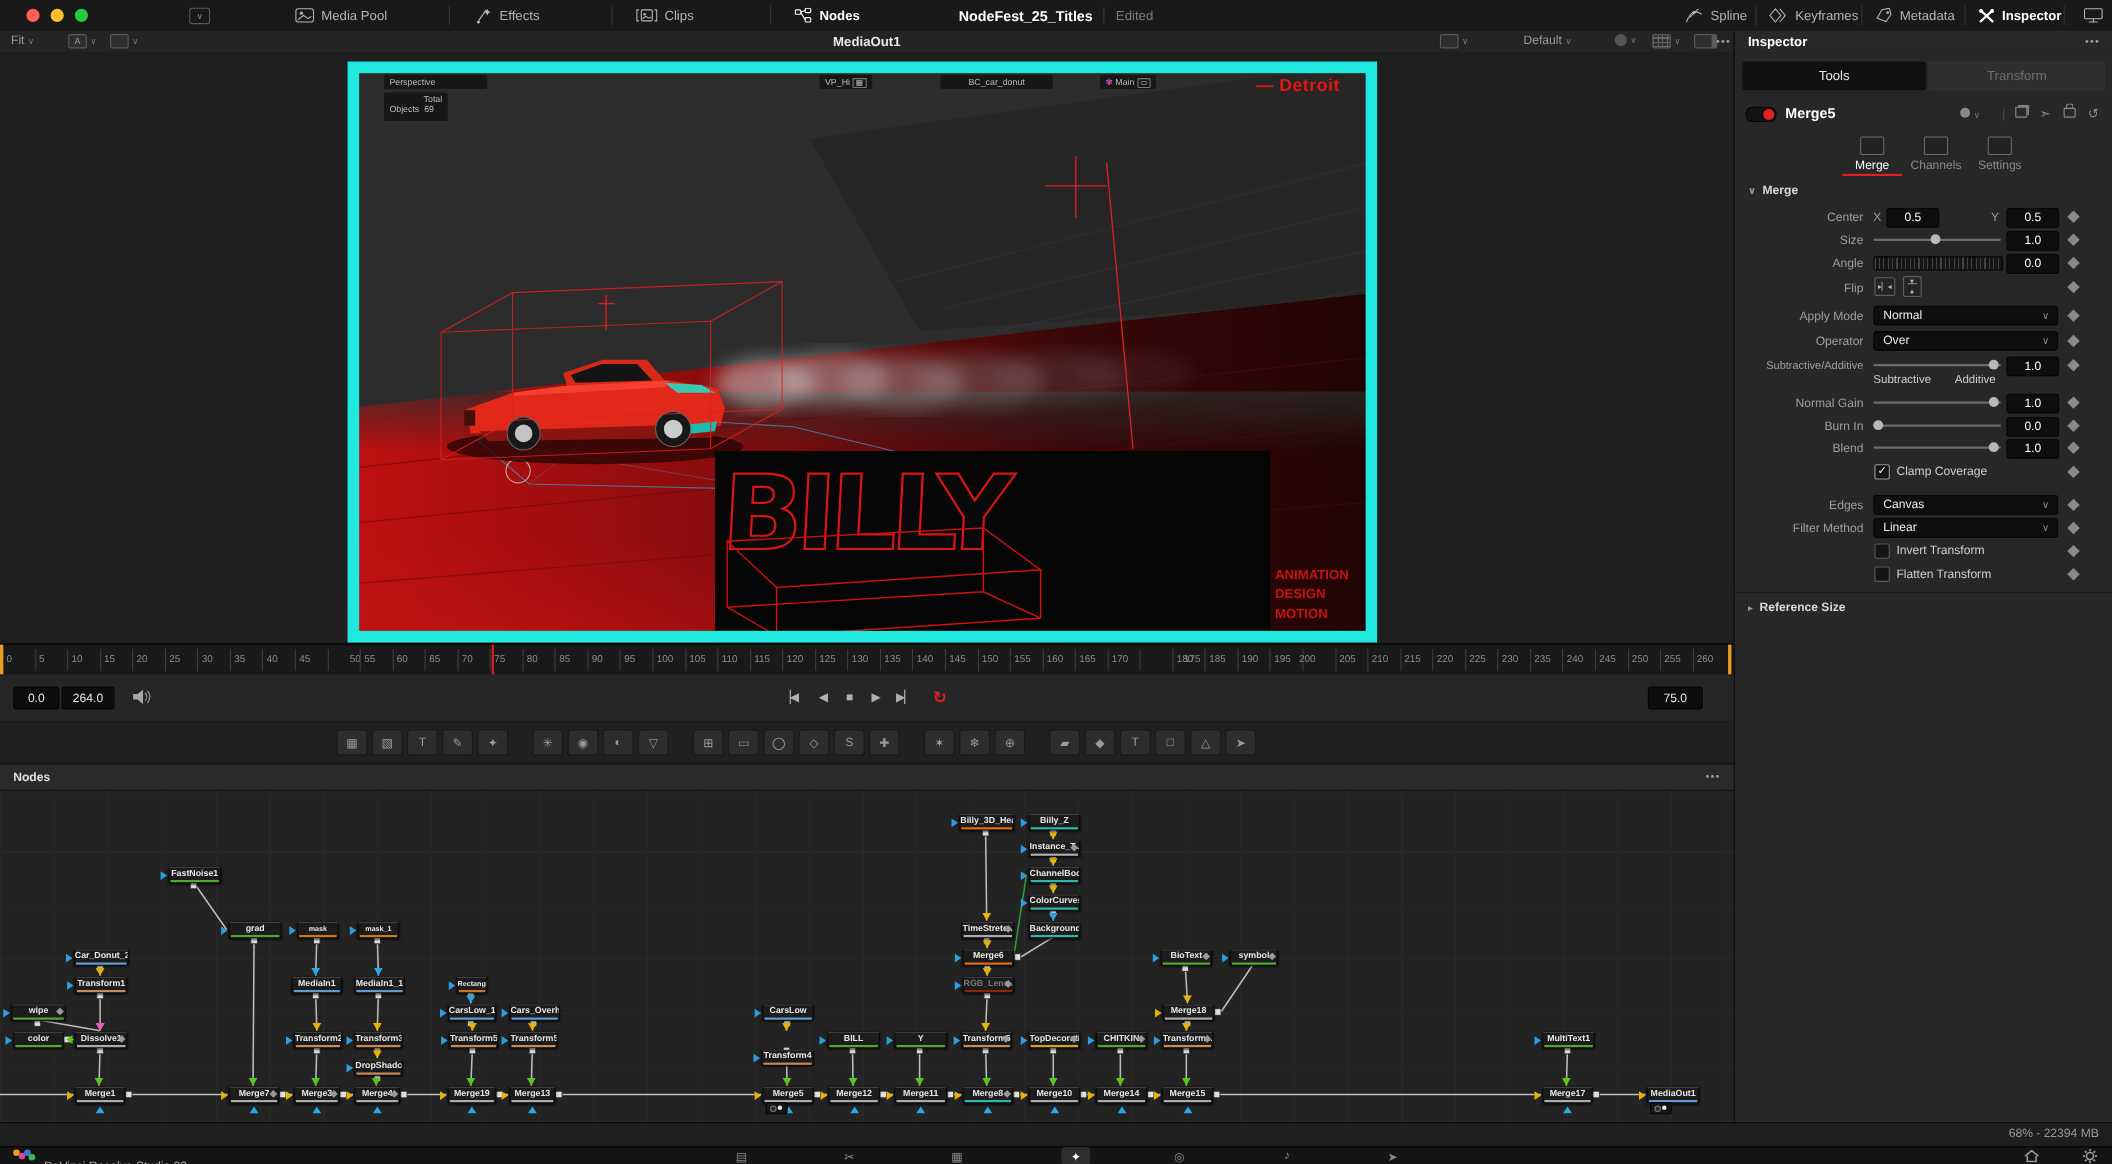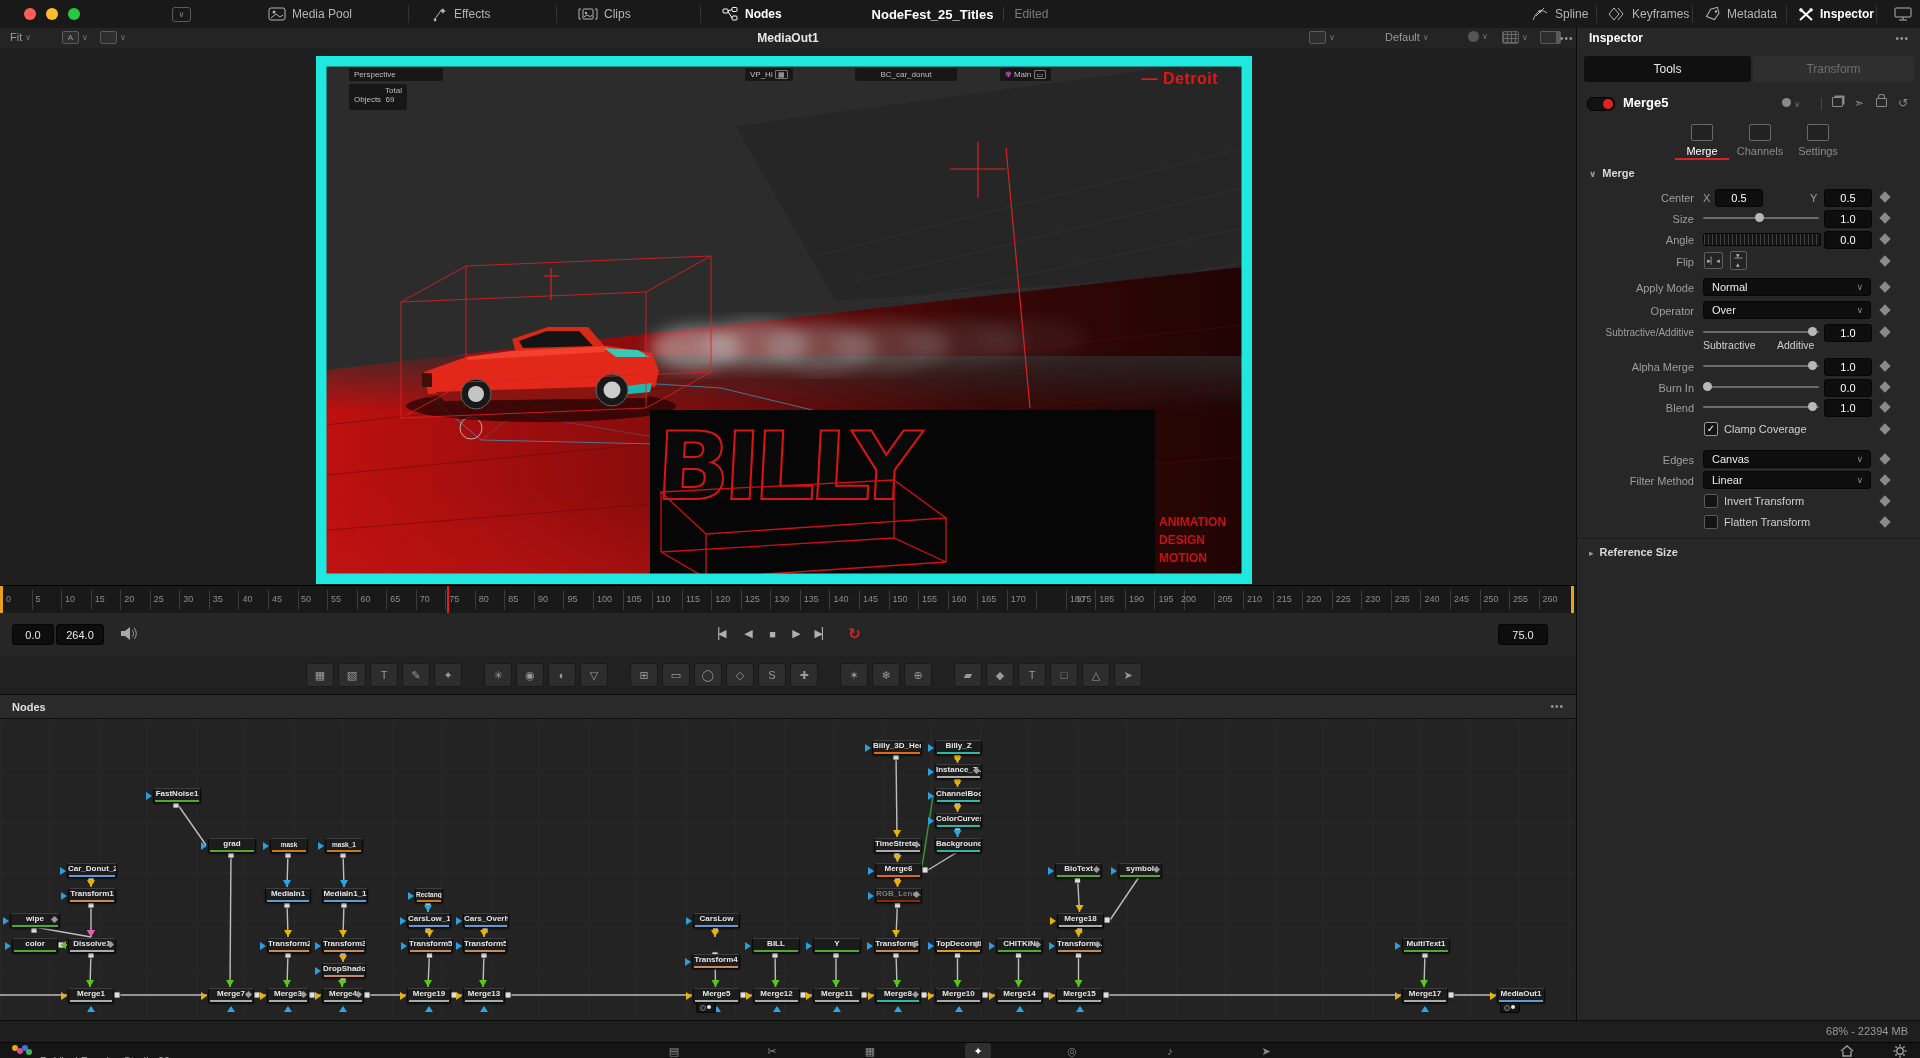--- a/index.html
+++ b/index.html
@@ -449,21 +449,21 @@
         </span>
       <span class="vbox" style="left:247px">1.0</span>
       <span class="kf"></span>
     </div>
     <div class="irow" style="top:291px">
       <span class="rangelbl" style="left:126px">Subtractive</span>
       <span class="rangelbl" style="left:200px">Additive</span>
     </div>
 
     <div class="irow" style="top:311px">
-      <span class="ilabel">Alpha Merge</span>
+      <span class="ilabel">Normal Gain</span>
       <span class="slider">
           <i style="left:105px"></i>
         </span>
       <span class="vbox" style="left:247px">1.0</span>
       <span class="kf"></span>
     </div>
 
     <div class="irow" style="top:332px" able="false">
       <span class="ilabel">Burn In</span>
       <span class="slider">
@@ -537,21 +537,21 @@
         <div class="rlbl" style="left: 153.75px;">25</div>
         <div class="rtick" style="left: 179.3px;"></div>
         <div class="rlbl" style="left: 183.3px;">30</div>
         <div class="rtick" style="left: 208.85px;"></div>
         <div class="rlbl" style="left: 212.85px;">35</div>
         <div class="rtick" style="left: 238.4px;"></div>
         <div class="rlbl" style="left: 242.4px;">40</div>
         <div class="rtick" style="left: 267.95px;"></div>
         <div class="rlbl" style="left: 271.95px;">45</div>
         <div class="rtick" style="left: 297.5px;"></div>
-        <div class="rlbl" style="left: 301px;">50</div>
+        <div class="rlbl" style="left: 318px;">50</div>
         <div class="rtick" style="left: 327.05px;"></div>
         <div class="rlbl" style="left: 331.05px;">55</div>
         <div class="rtick" style="left: 356.6px;"></div>
         <div class="rlbl" style="left: 360.6px;">60</div>
         <div class="rtick" style="left: 386.15px;"></div>
         <div class="rlbl" style="left: 390.15px;">65</div>
         <div class="rtick" style="left: 415.7px;"></div>
         <div class="rlbl" style="left: 419.7px;">70</div>
         <div class="rtick" style="left: 445.25px;"></div>
         <div class="rlbl" style="left: 449.25px;">75</div>

